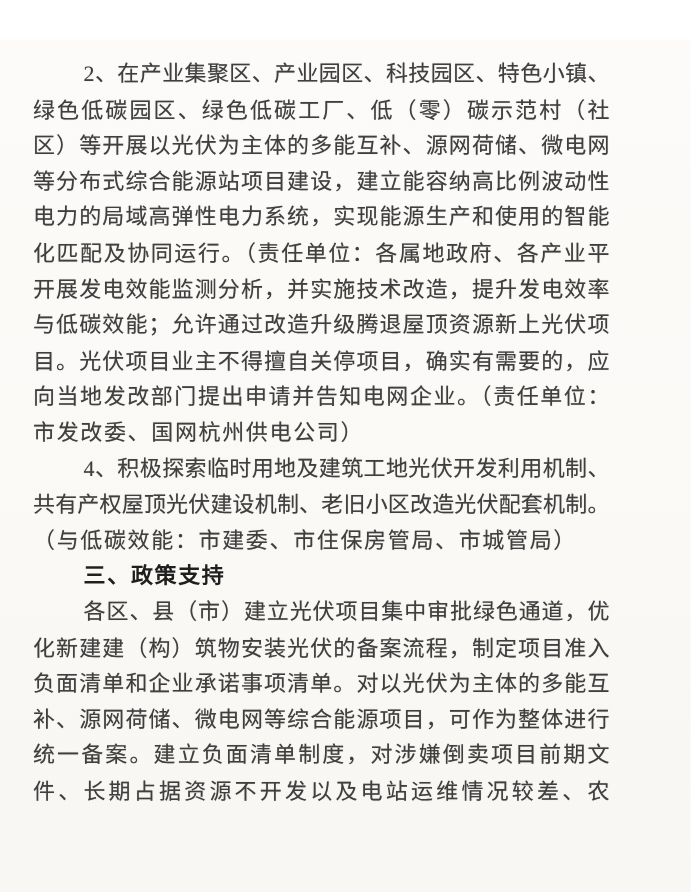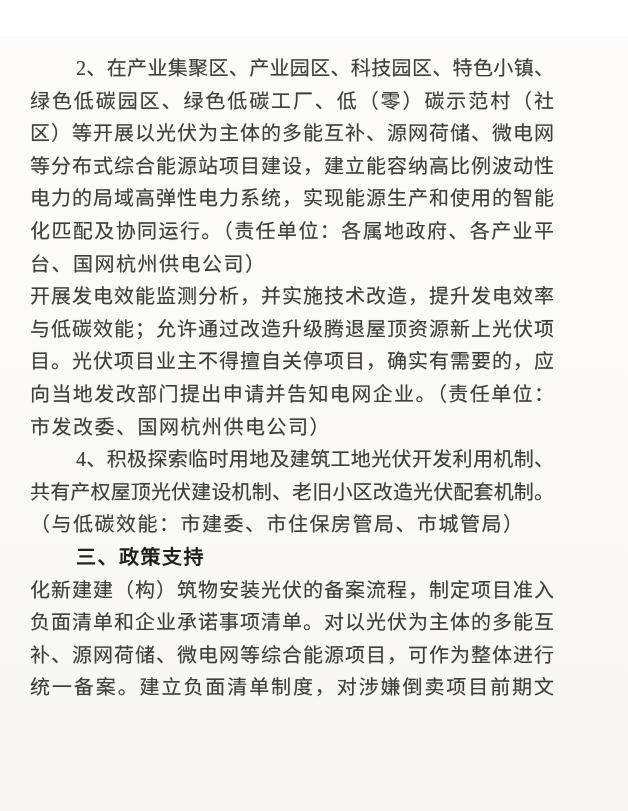--- a/index.html
+++ b/index.html
@@ -57,28 +57,29 @@
 <body>
 
 <div class="page">
   <div class="lines">
       <div class="line indent justify">2、在产业集聚区、产业园区、科技园区、特色小镇、</div>
       <div class="line justify">绿色低碳园区、绿色低碳工厂、低（零）碳示范村（社</div>
       <div class="line justify">区）等开展以光伏为主体的多能互补、源网荷储、微电网</div>
       <div class="line justify">等分布式综合能源站项目建设，建立能容纳高比例波动性</div>
       <div class="line justify">电力的局域高弹性电力系统，实现能源生产和使用的智能</div>
       <div class="line justify">化匹配及协同运行。（责任单位：各属地政府、各产业平</div>
-      <div class="line">台、国网杭州供电公司）</div>
       <div class="line justify">开展发电效能监测分析，并实施技术改造，提升发电效率</div>
       <div class="line justify">与低碳效能；允许通过改造升级腾退屋顶资源新上光伏项</div>
       <div class="line justify">目。光伏项目业主不得擅自关停项目，确实有需要的，应</div>
       <div class="line justify">向当地发改部门提出申请并告知电网企业。（责任单位：</div>
       <div class="line">市发改委、国网杭州供电公司）</div>
       <div class="line indent justify">4、积极探索临时用地及建筑工地光伏开发利用机制、</div>
       <div class="line justify">共有产权屋顶光伏建设机制、老旧小区改造光伏配套机制。</div>
       <div class="line">（与低碳效能：市建委、市住保房管局、市城管局）</div>
       <div class="line indent h1">三、政策支持</div>
+      <div class="line indent justify">各区、县（市）建立光伏项目集中审批绿色通道，优</div>
       <div class="line justify">化新建建（构）筑物安装光伏的备案流程，制定项目准入</div>
       <div class="line justify">负面清单和企业承诺事项清单。对以光伏为主体的多能互</div>
       <div class="line justify">补、源网荷储、微电网等综合能源项目，可作为整体进行</div>
       <div class="line justify">统一备案。建立负面清单制度，对涉嫌倒卖项目前期文</div>
+      <div class="line justify">件、长期占据资源不开发以及电站运维情况较差、农</div>
     </div>
 </div>
 
 </body></html>

